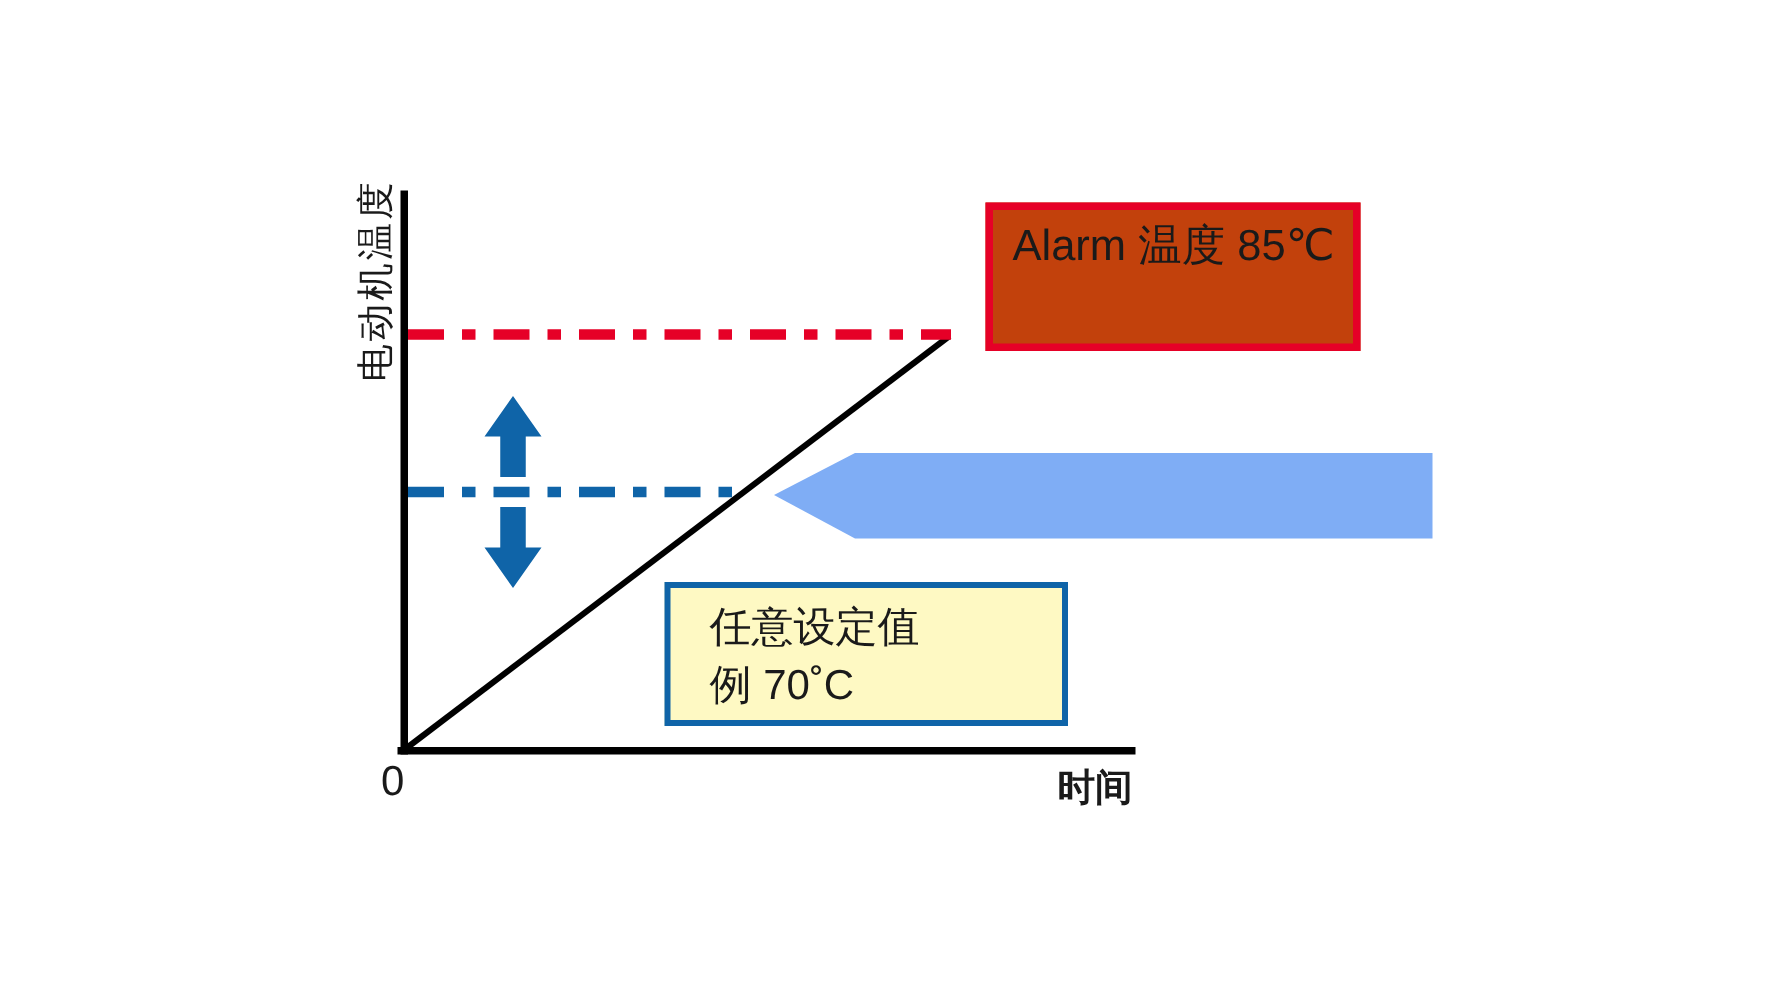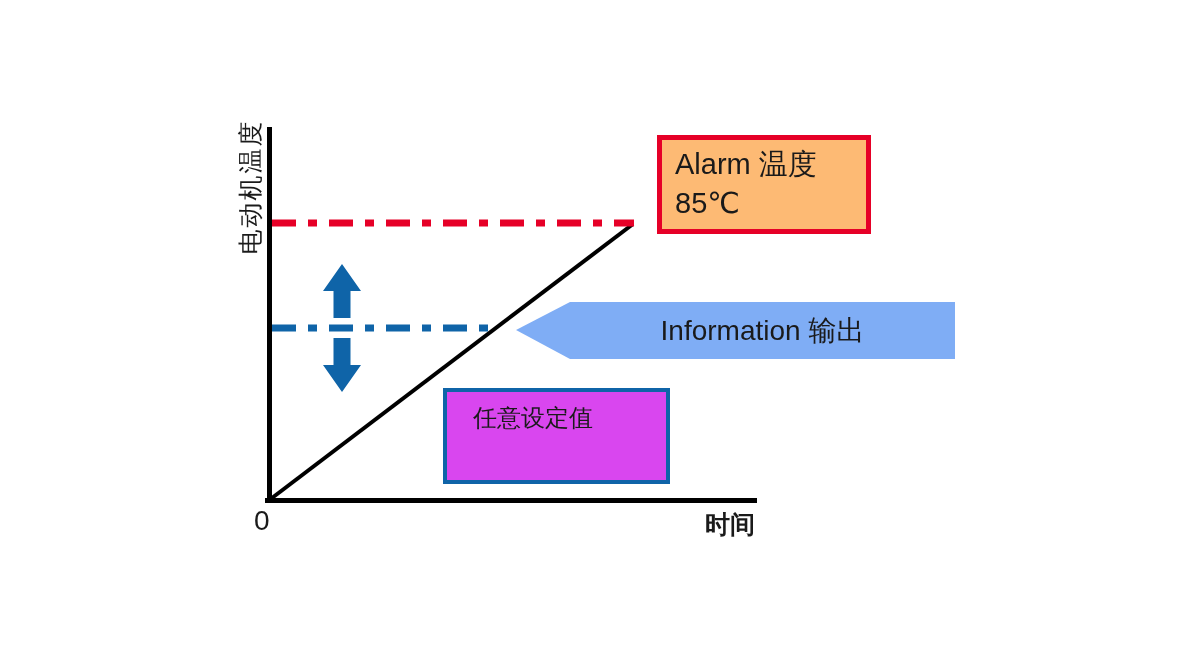--- a/index.html
+++ b/index.html
@@ -9,28 +9,28 @@
   }
   .chart-svg{position:absolute;left:0;top:0;width:1184px;height:666px;}
   .label{position:absolute;white-space:nowrap;}
   .y-axis-label{
     left:250px;top:187px;transform:translate(-50%,-50%) rotate(-90deg);
     font-size:25px;letter-spacing:2px;
   }
   .origin-label{left:254px;top:505px;font-size:28px;}
   .x-axis-label{left:705px;top:508px;font-size:25px;font-weight:bold;}
   .alarm-box{
-    position:absolute;left:657px;top:135px;width:214px;height:99px;
-    border-style:solid;border-width:5px;box-sizing:border-box;background:#fdba74;
+    position:absolute;left:657px;top:135px;width:250px;height:99px;
+    border-style:solid;border-width:5px;box-sizing:border-box;background:#c2410c;
     padding:5px 0 0 13px;font-size:29px;line-height:39px;font-weight:500;
   }
   .setpoint-box{
-    position:absolute;left:443px;top:388px;width:227px;height:96px;
-    border-style:solid;border-width:4px;box-sizing:border-box;background:#d946ef;
-    padding:6px 0 0 26px;font-size:24px;line-height:39px;font-weight:500;
+    position:absolute;left:443px;top:388px;width:269px;height:96px;
+    border-style:solid;border-width:4px;box-sizing:border-box;background:#fef9c3;
+    padding:6px 0 0 26px;font-size:28px;line-height:39px;font-weight:500;
   }
   .info-output-label{
     position:absolute;left:570px;top:302px;width:385px;height:57px;
     display:flex;align-items:center;justify-content:center;
     font-size:28px;font-weight:500;
   }
 </style>
 </head>
 <body>
 
@@ -57,19 +57,19 @@
   <div class="label y-axis-label">电动机温度</div>
 
   <div class="label origin-label">0</div>
 
   <div class="label x-axis-label">时间</div>
 
   <div class="alarm-box" style="border-color: rgb(230, 0, 39);">
     <div>Alarm 温度 85℃</div>
   </div>
 
-  <div class="info-output-label">Information 输出</div>
 
   <div class="setpoint-box" style="border-color: rgb(15, 100, 168);">
     <div>任意设定值</div>
+    <div>例 70˚C</div>
   </div>
 
 </div>
 
 </body></html>

